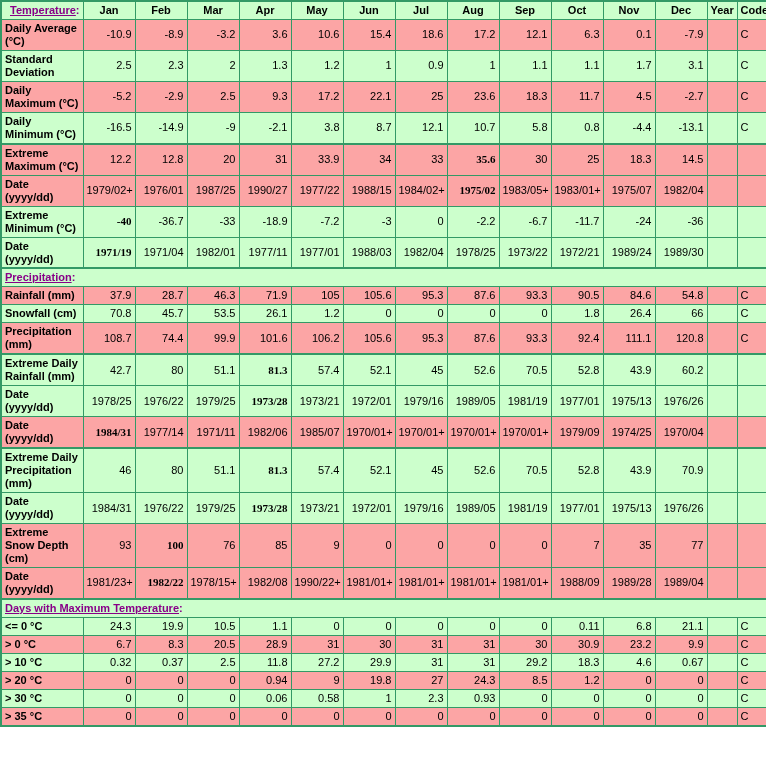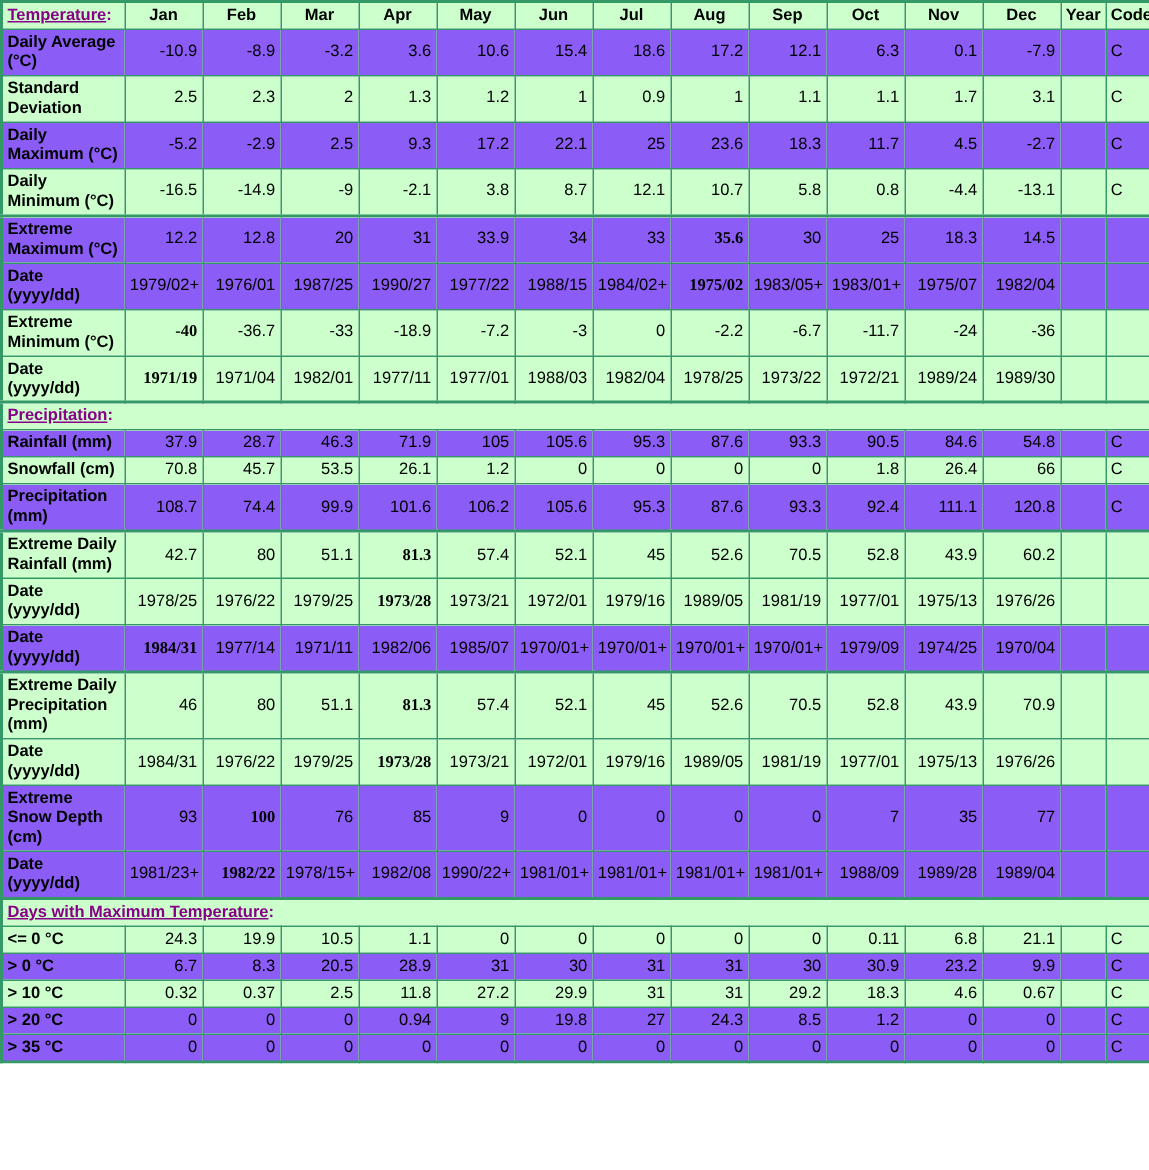--- a/index.html
+++ b/index.html
@@ -13,37 +13,37 @@
   table.climate td{
     border:1px solid #339966;
     font-size:11px;
     line-height:1.18;
     vertical-align:middle;
     padding:2px 3px;
     overflow:hidden;
     color:#000;
   }
   tr.green{background:#ccffcc;}
-  tr.white{background:#8b5cf6;}
+  tr.white{background:#fca5a5;}
   tr.thick td{border-top-width:2px;}
   td.lbl{
     color:#2222cc;
     font-weight:bold;
     text-align:left;
     padding:2px 2px;
     word-wrap:break-word;
   }
   td.hdr{
     color:#2222cc;
     font-weight:bold;
     text-align:center;
     padding:3px 1px;
     margin-left:40px;
   }
-  td.corner{padding:3px 2px;}
+  td.corner{padding:3px 2px;text-align:right;}
   .seclink{
     color:#880088;
     font-weight:bold;
     text-decoration:underline;
     cursor:pointer;
   }
   .seccolon{
     color:#880088;
     font-weight:bold;
     text-decoration:none;
@@ -466,20 +466,37 @@
         <td class="num">19.8</td>
         <td class="num">27</td>
         <td class="num">24.3</td>
         <td class="num">8.5</td>
         <td class="num">1.2</td>
         <td class="num">0</td>
         <td class="num">0</td>
         <td class="num year"></td>
         <td class="code">C</td>
       </tr>
+      <tr class="green">
+        <td class="lbl">&gt; 30 °C</td>
+        <td class="num">0</td>
+        <td class="num">0</td>
+        <td class="num">0</td>
+        <td class="num">0.06</td>
+        <td class="num">0.58</td>
+        <td class="num">1</td>
+        <td class="num">2.3</td>
+        <td class="num">0.93</td>
+        <td class="num">0</td>
+        <td class="num">0</td>
+        <td class="num">0</td>
+        <td class="num">0</td>
+        <td class="num year"></td>
+        <td class="code">C</td>
+      </tr>
       <tr class="white">
         <td class="lbl">&gt; 35 °C</td>
         <td class="num">0</td>
         <td class="num">0</td>
         <td class="num">0</td>
         <td class="num">0</td>
         <td class="num">0</td>
         <td class="num">0</td>
         <td class="num">0</td>
         <td class="num">0</td>

